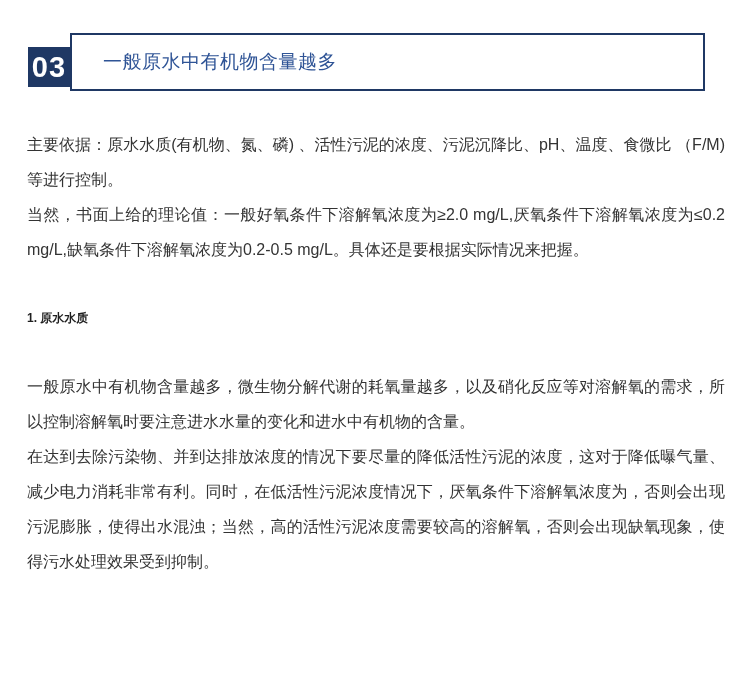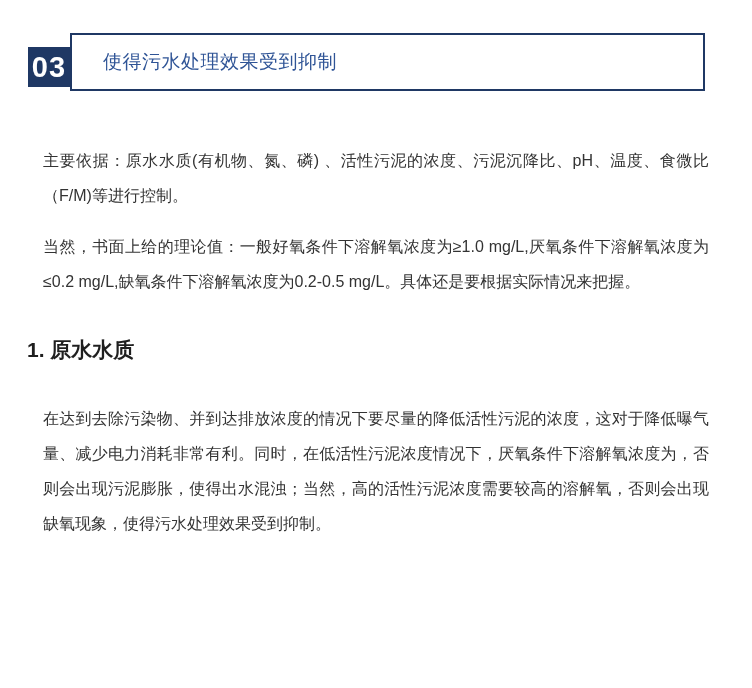--- a/index.html
+++ b/index.html
@@ -47,38 +47,39 @@
     letter-spacing: 0.5px;
   }
   .content {
     padding: 36px 27px 0 27px;
     font-size: 16px;
     line-height: 35px;
     color: #333333;
     text-align: justify;
   }
   .content p.para {
-    margin: 16px;
+    margin: 0;
   }
   .content h3.sub-heading {
     margin: 38px 0 38px 0;
-    font-size: 21px;
+    font-size: 12px;
     line-height: 26px;
     font-weight: bold;
     color: #1f1f1f;
     text-align: left;
   }
 </style>
 </head>
 <body>
 
 <div class="page">
   <div class="header" style="border-color: rgb(31, 56, 100);">
     <div class="num-badge" style="background: rgb(31, 56, 100); color: rgb(255, 255, 255);">03</div>
-    <div class="header-title" style="color: rgb(47, 84, 150);">使得污水处理效果受到抑制</div>
+    <div class="header-title" style="color: rgb(47, 84, 150);">一般原水中有机物含量越多</div>
   </div>
   <div class="content" id="content" style="color: rgb(51, 51, 51);">
       <p class="para">主要依据：原水水质(有机物、氮、磷) 、活性污泥的浓度、污泥沉降比、pH、温度、食微比 （F/M)等进行控制。</p>
-      <p class="para">当然，书面上给的理论值：一般好氧条件下溶解氧浓度为≥1.0 mg/L,厌氧条件下溶解氧浓度为≤0.2 mg/L,缺氧条件下溶解氧浓度为0.2-0.5 mg/L。具体还是要根据实际情况来把握。</p>
+      <p class="para">当然，书面上给的理论值：一般好氧条件下溶解氧浓度为≥2.0 mg/L,厌氧条件下溶解氧浓度为≤0.2 mg/L,缺氧条件下溶解氧浓度为0.2-0.5 mg/L。具体还是要根据实际情况来把握。</p>
       <h3 class="sub-heading">1. 原水水质</h3>
+      <p class="para">一般原水中有机物含量越多，微生物分解代谢的耗氧量越多，以及硝化反应等对溶解氧的需求，所以控制溶解氧时要注意进水水量的变化和进水中有机物的含量。</p>
       <p class="para">在达到去除污染物、并到达排放浓度的情况下要尽量的降低活性污泥的浓度，这对于降低曝气量、减少电力消耗非常有利。同时，在低活性污泥浓度情况下，厌氧条件下溶解氧浓度为，否则会出现污泥膨胀，使得出水混浊；当然，高的活性污泥浓度需要较高的溶解氧，否则会出现缺氧现象，使得污水处理效果受到抑制。</p>
     </div>
 </div>
 
 </body></html>

